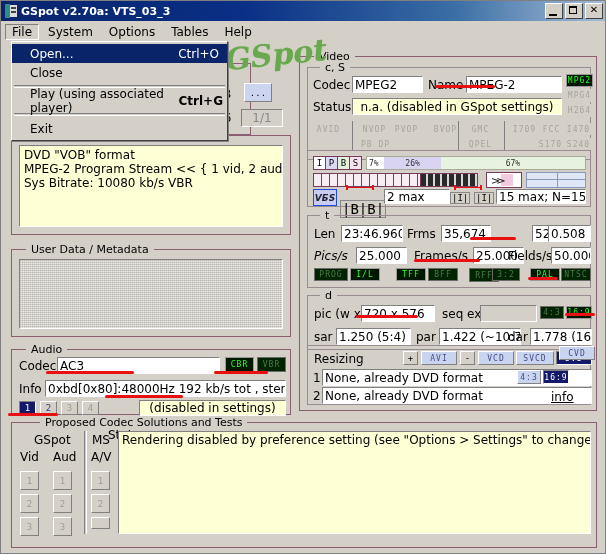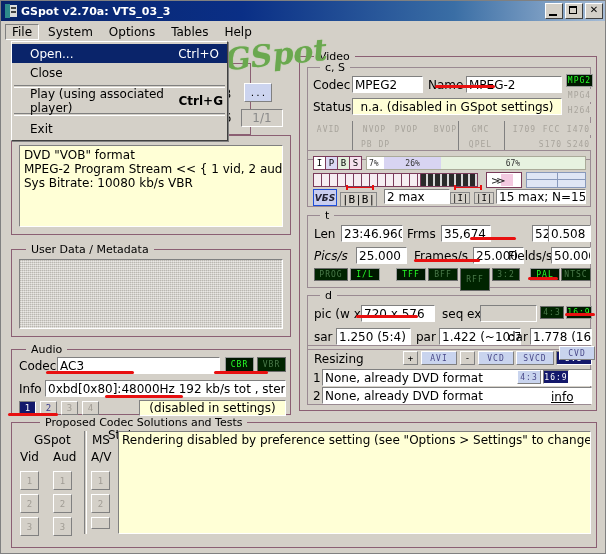--- a/index.html
+++ b/index.html
@@ -228,21 +228,21 @@
       <div style="position:absolute;left:112px;top:22px;width:58px;height:14px;background:repeating-linear-gradient(90deg,#2a2a2a 0 5px,#d8d8d8 5px 7px);border:1px solid #7a3b5a;box-sizing:border-box;"></div>
       <div style="position:absolute;left:178px;top:21px;width:36px;height:16px;border:1px solid #7a3b5a;background:#fff;box-sizing:border-box;">
         <div style="position:absolute;left:14px;top:1px;width:12px;height:12px;background:#f3c9e0;"></div>
         <div style="position:absolute;left:6px;top:2px;font-size:10px;color:#222;transform:scaleX(1.4);">≫</div>
       </div>
       <div style="position:absolute;left:218px;top:21px;width:60px;height:16px;border:1px solid #8899bb;background:#dfe6f5;box-sizing:border-box;">
         <div style="position:absolute;left:0;top:6px;width:100%;height:1px;background:#8899bb;"></div>
         <div style="position:absolute;left:30px;top:0;width:1px;height:100%;background:#8899bb;"></div>
       </div>
       <div style="position:absolute;left:5px;top:38px;width:22px;height:15px;border:1px solid #1d4ed8;background:#c9cef0;display:flex;align-items:center;justify-content:center;font-size:9px;color:#223;font-style:italic;font-weight:bold;">VБS</div>
-      <div class="lab" style="left:32px;top:41px;font-size:11px;font-family:'DejaVu Sans Mono',monospace;border:1px solid #888;padding:0 1px;">|B|B|</div>
+      <div class="lab" style="left:32px;top:49px;font-size:14px;font-family:'DejaVu Sans Mono',monospace;border:1px solid #888;padding:0 1px;">|B|B|</div>
       <div class="fld" style="position:absolute;left:76px;top:38px;width:66px;height:15px;">2 max</div>
       <div class="lab" style="left:142px;top:41px;font-size:9px;font-family:'DejaVu Sans Mono',monospace;border:1px solid #888;padding:0 1px;">|I|</div>
       <div class="lab" style="left:166px;top:41px;font-size:9px;font-family:'DejaVu Sans Mono',monospace;border:1px solid #888;padding:0 1px;">|I|</div>
       <div class="fld" style="position:absolute;left:188px;top:38px;width:90px;height:15px;">15 max; N=15, M=3 (98%)</div>
       <div style="position:absolute;left:38px;top:34px;width:28px;height:6px;">
         <div style="position:absolute;left:0;top:2px;width:100%;height:1px;background:#e81010;"></div>
         <div style="position:absolute;left:0;top:0;width:2px;height:5px;background:#e81010;"></div>
         <div style="position:absolute;right:0;top:0;width:2px;height:5px;background:#e81010;"></div>
       </div>
       <div style="position:absolute;left:146px;top:34px;width:28px;height:6px;">
@@ -267,21 +267,21 @@
       <div class="fld" style="position:absolute;left:48px;top:31px;width:51px;height:17px;">25.000</div>
       <div class="lab" style="left:106px;top:33px;">Frames/s</div>
       <div class="fld" style="position:absolute;left:165px;top:31px;width:51px;height:17px;">25.000</div>
       <div class="lab" style="left:200px;top:33px;">Fields/s</div>
       <div class="fld" style="position:absolute;left:243px;top:31px;width:40px;height:17px;">50.000</div>
 
       <div class="badge" style="left:6px;top:52px;width:34px;height:13px;">PROG</div>
       <div class="badge on" style="left:42px;top:52px;width:30px;height:13px;">I/L</div>
       <div class="badge on" style="left:88px;top:52px;width:30px;height:13px;">TFF</div>
       <div class="badge" style="left:120px;top:52px;width:30px;height:13px;">BFF</div>
-      <div class="badge" style="left:152px;top:52px;width:30px;height:23px;">RFF</div>
+      <div class="badge" style="left:161px;top:52px;width:30px;height:14px;">RFF</div>
       <div class="badge" style="left:184px;top:52px;width:28px;height:13px;">3:2</div>
       <div class="badge on" style="left:222px;top:52px;width:30px;height:13px;">PAL</div>
       <div class="badge" style="left:253px;top:52px;width:30px;height:13px;">NTSC</div>
     </div>
 
     <div class="grp thin" style="position:absolute;left:7px;top:238px;width:284px;height:55px;">
       <div class="lg" style="left:12px;">d</div>
       <div class="lab" style="left:6px;top:11px;">pic (w x</div>
       <div class="fld" style="position:absolute;left:53px;top:9px;width:74px;height:17px;">720 x 576</div>
       <div class="lab" style="left:134px;top:11px;">seq ext</div>

